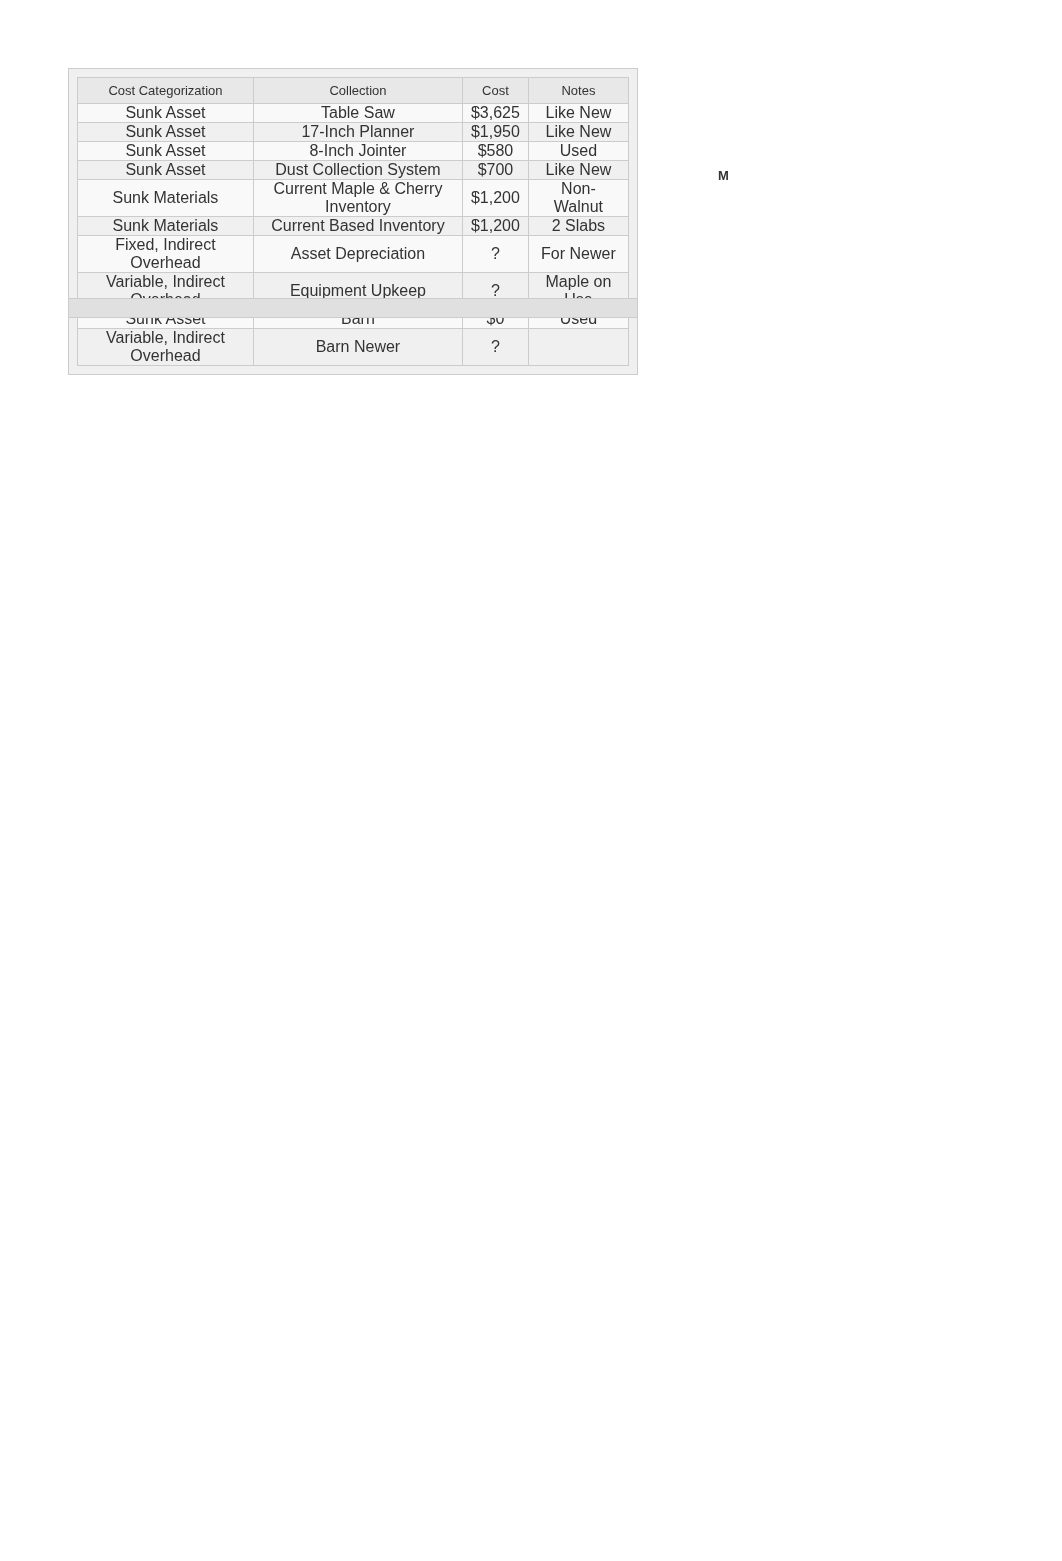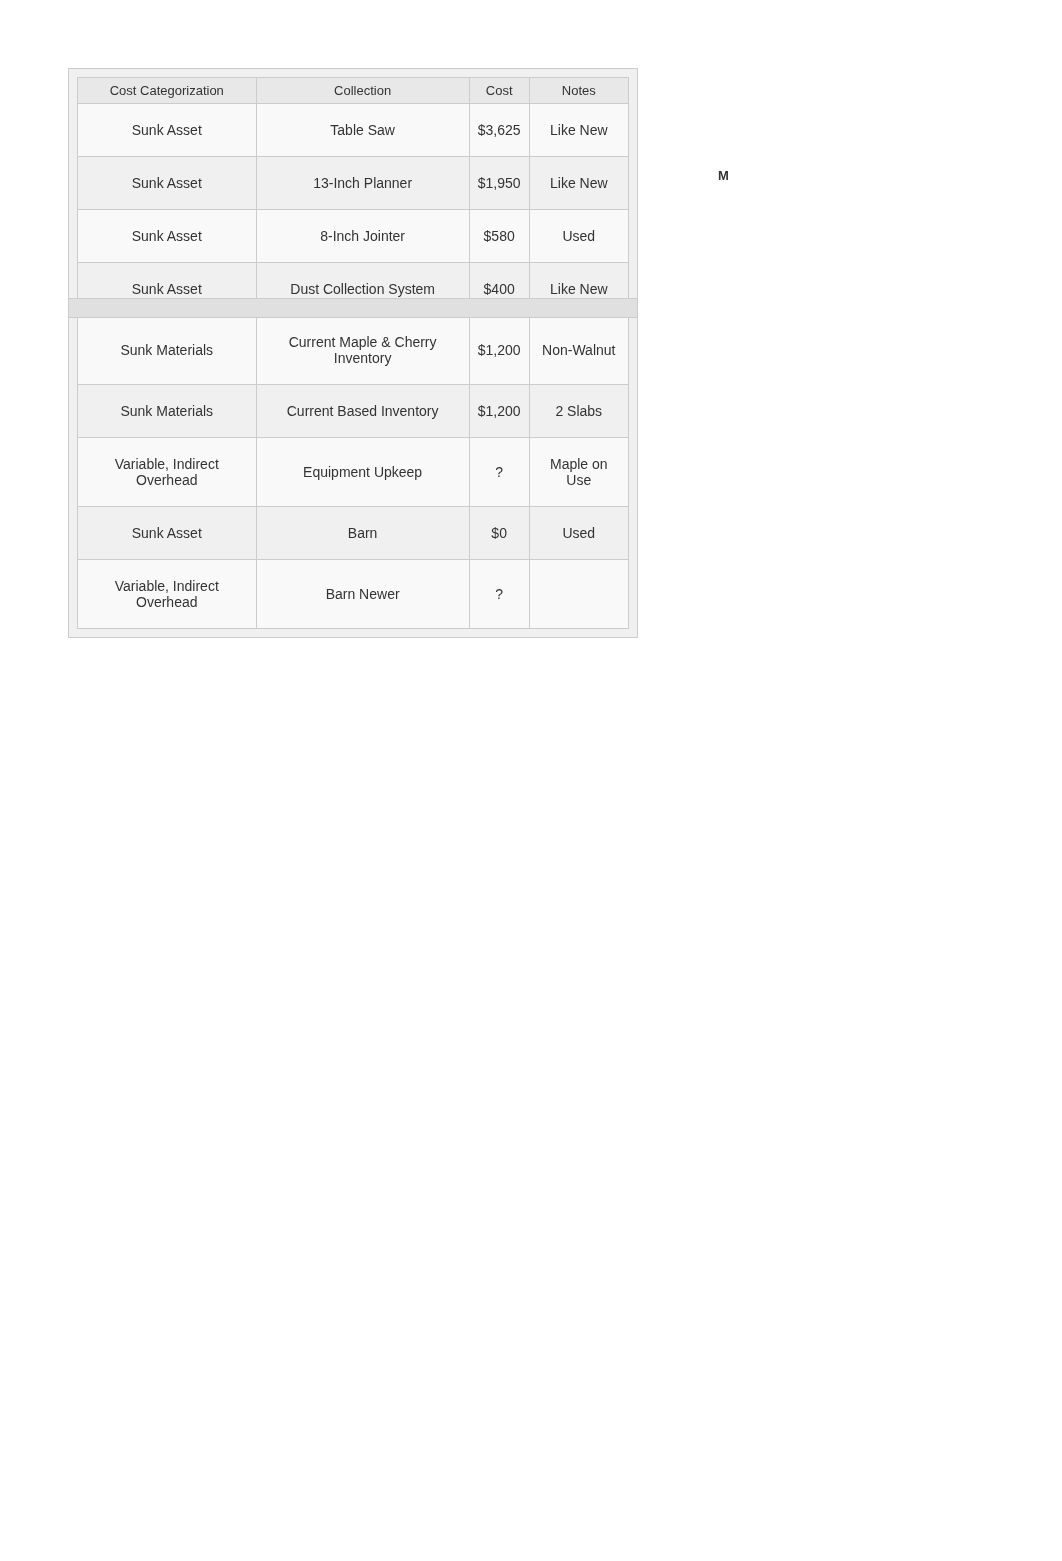--- a/index.html
+++ b/index.html
@@ -45,23 +45,23 @@
       border: 1px solid #cccccc;
       padding: 5px 8px;
       text-align: center;
       font-weight: normal;
       font-size: 13px;
       color: #333;
     }
 
     tbody tr td {
       border: 1px solid #cccccc;
-      padding: 18px 8px;
+      padding: 0 8px;
       text-align: center;
-      font-size: 14px;
+      font-size: 16px;
       color: #333;
       background: #f9f9f9;
       margin-top: 26px;
     }
 
     tbody tr:nth-child(even) td {
       background: #f0f0f0;
     }
 
     .side-label {
@@ -100,47 +100,53 @@
       </thead>
       <tbody id="table-body">
       <tr>
             <td>Sunk Asset</td>
             <td>Table Saw</td>
             <td>$3,625</td>
             <td>Like New</td>
           </tr>
           <tr>
             <td>Sunk Asset</td>
-            <td>13-Inch Planner</td>
+            <td>17-Inch Planner</td>
             <td>$1,950</td>
             <td>Like New</td>
           </tr>
           <tr>
             <td>Sunk Asset</td>
             <td>8-Inch Jointer</td>
             <td>$580</td>
             <td>Used</td>
           </tr>
           <tr>
             <td>Sunk Asset</td>
             <td>Dust Collection System</td>
-            <td>$400</td>
+            <td>$700</td>
             <td>Like New</td>
           </tr>
           <tr>
             <td>Sunk Materials</td>
             <td>Current Maple &amp; Cherry Inventory</td>
             <td>$1,200</td>
             <td>Non-Walnut</td>
           </tr>
           <tr>
             <td>Sunk Materials</td>
             <td>Current Based Inventory</td>
             <td>$1,200</td>
             <td>2 Slabs</td>
+          </tr>
+          <tr>
+            <td>Fixed, Indirect Overhead</td>
+            <td>Asset Depreciation</td>
+            <td>?</td>
+            <td>For Newer</td>
           </tr>
           <tr>
             <td>Variable, Indirect Overhead</td>
             <td>Equipment Upkeep</td>
             <td>?</td>
             <td>Maple on Use</td>
           </tr>
           <tr>
             <td>Sunk Asset</td>
             <td>Barn</td>

